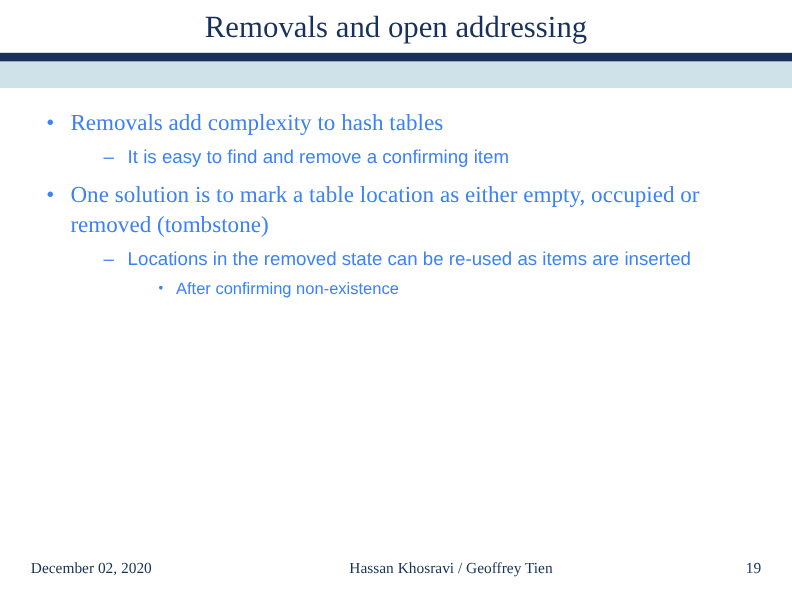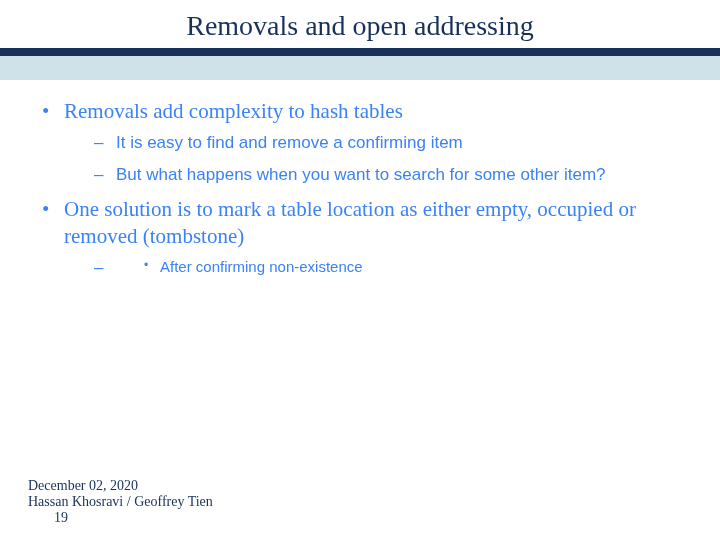--- a/index.html
+++ b/index.html
@@ -98,21 +98,20 @@
     position: absolute;
     bottom: 14px;
     left: 0;
     width: 100%;
     padding: 0 28px;
     display: flex;
     align-items: baseline;
     font-family: "Times New Roman", Times, serif;
     font-size: 14px;
     color: #18315b;
-    flex-direction: column;
   }
   .footer .center { flex: 1; text-align: center; }
   .footer .right { text-align: right; min-width: 40px; }
   .footer .left { min-width: 140px; }
 </style>
 </head>
 <body>
 
 <div class="header-band">
   <h1 class="title">Removals and open addressing</h1>
@@ -121,29 +120,27 @@
 </div>
 
 <div class="content">
   <ul class="lvl1">
     <li>
       <span>Removals add complexity to hash tables</span>
       <ul class="lvl2">
         <li>
           <span>It is easy to find and remove a confirming item</span>
         </li>
-        <li>
-          <span>But what happens when you want to search for some other item?</span>
-        </li>
       </ul>
     </li>
     <li>
       <span>One solution is to mark a table location as either empty, occupied or removed (tombstone)</span>
       <ul class="lvl2">
         <li>
+          <span>Locations in the removed state can be re-used as items are inserted</span>
           <ul class="lvl3">
             <li>
               <span>After confirming non-existence</span>
             </li>
           </ul>
         </li>
       </ul>
     </li>
   </ul>
 </div>

